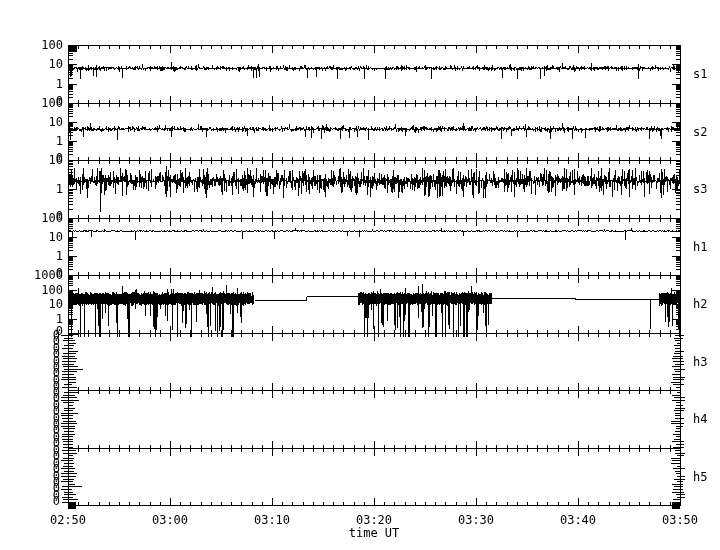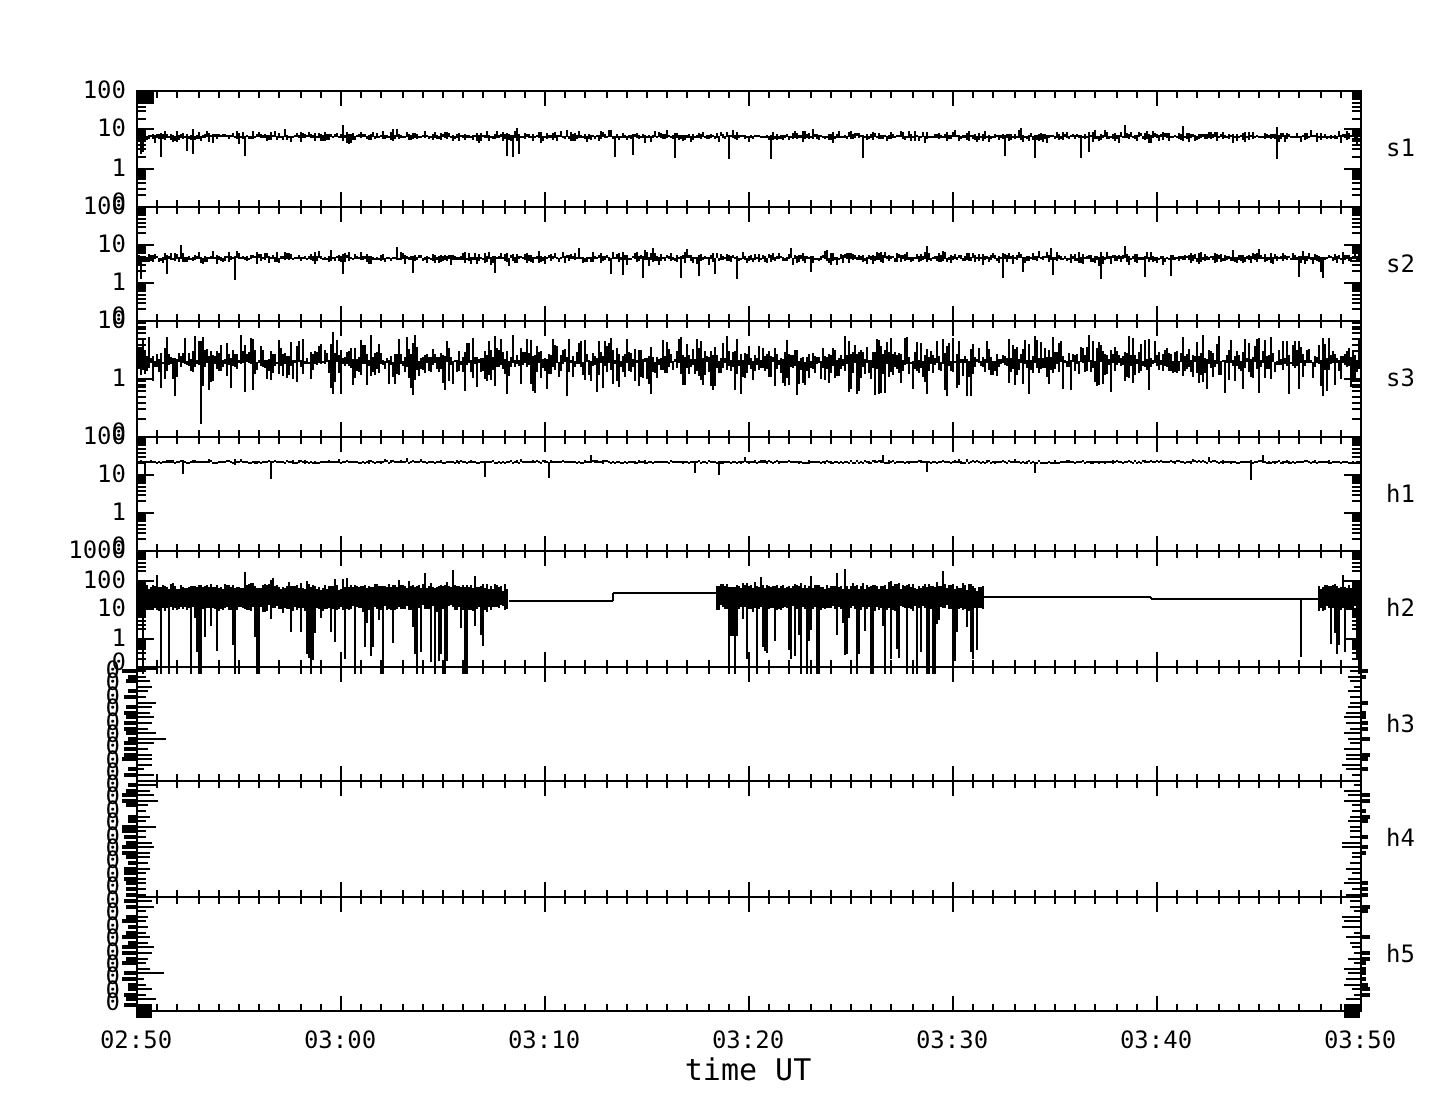--- a/index.html
+++ b/index.html
@@ -3,21 +3,21 @@
 <meta charset="utf-8">
 <style>
   html,body{margin:0;padding:0;}
   body{width:720px;height:550px;background:#ffffff;position:relative;overflow:hidden;
        font-family:"DejaVu Sans Mono","Liberation Mono",monospace;}
   .hdr{position:absolute;left:54px;width:612px;text-align:center;font-size:11px;
        color:#000;white-space:pre;letter-spacing:0;}
   #title{top:7px;}
   #subtitle{top:26px;}
   .xl{position:absolute;left:68px;width:612px;top:526px;text-align:center;
-      font-size:15px;color:#000;white-space:pre;}
+      font-size:12px;color:#000;white-space:pre;}
   svg{position:absolute;left:0;top:0;}
   svg text{font-family:"DejaVu Sans Mono","Liberation Mono",monospace;font-size:12px;}
 </style>
 </head>
 <body>
 
 <div class="hdr" id="title">INTERBALL-Tail RF15-I HARD/SOFT X-RAY EMISSION</div>
 <div class="hdr" id="subtitle">EVN 03:01 03:38 951212  COUNT RATE IN CHANNELS s1-s3, h1-h5</div>
 <svg id="plot" width="720" height="550">
     <rect x="0" y="0" width="720" height="550" fill="#ffffff"></rect>

